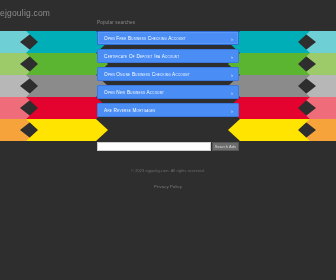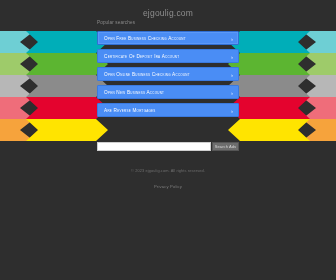--- a/index.html
+++ b/index.html
@@ -25,21 +25,21 @@
     background: #2e2e2e;
     overflow: hidden;
   }
 
   
   #domain-title {
     position: absolute;
     top: 8px;
     left: 0;
     width: 336px;
-    text-align: center;
+    text-align: left;
     font-size: 8.5px;
     letter-spacing: 0.2px;
     color: #8e8e8e;
     font-weight: normal;
   }
 
   
   #popular-label {
     position: absolute;
     top: 20px;

